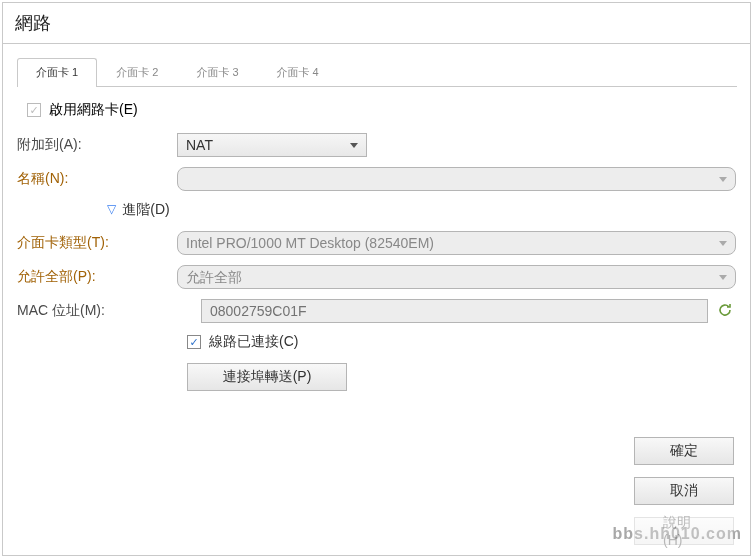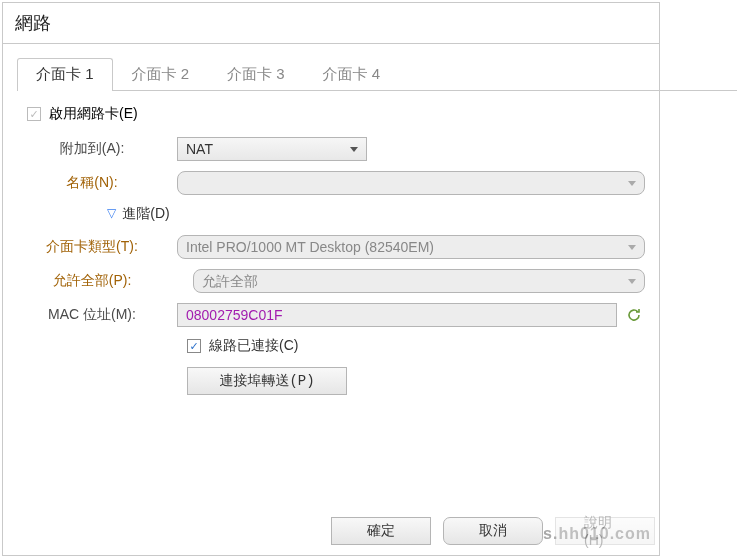--- a/index.html
+++ b/index.html
@@ -9,41 +9,41 @@
     font-size: 14px;
     background: #fff;
     color: #333;
     width: 753px;
     height: 560px;
     overflow: hidden;
     position: relative;
   }
   .window {
     border: 1px solid #c9c9c9;
-    width: 658px;
+    width: 749px;
     height: 554px;
     margin: 2px;
     position: relative;
     background: #fff;
   }
   .title-bar {
     border-bottom: 1px solid #c9c9c9;
     padding: 8px 12px;
     font-size: 18px;
     color: #222;
   }
   .tabs {
     display: flex;
     margin: 14px 0 0 14px;
     border-bottom: 1px solid #c9c9c9;
     width: 720px;
   }
   .tab {
     padding: 6px 18px;
-    font-size: 15px;
+    font-size: 11px;
     color: #888;
     cursor: pointer;
     border: 1px solid transparent;
     border-bottom: none;
     position: relative;
   }
   .tab.active {
     color: #333;
     border-color: #c9c9c9;
     background: #fff;
@@ -54,29 +54,28 @@
   .form-area {
     padding: 14px 14px 0 14px;
   }
   .row {
     display: flex;
     align-items: center;
     margin-bottom: 10px;
   }
   .label-col {
     width: 160px;
-    text-align: center;
+    text-align: left;
     padding-right: 10px;
     color: #4a4a4a;
   }
   .label-col.disabled { color: #a16207; }
   .field-col {
     flex: 1;
     display: flex;
-    align-items: center;
     gap: 6px;
   }
   .checkbox-row {
     display: flex;
     align-items: center;
     gap: 8px;
     padding-left: 10px;
     margin-bottom: 14px;
   }
   .checkbox {
@@ -118,23 +117,24 @@
     cursor: default;
     border-radius: 8px;
   }
   .dropdown.disabled::after { border-top-color: #aaa; }
   .input {
     border: 1px solid #b5b5b5;
     background: #ededed;
     height: 24px;
     line-height: 22px;
     padding: 0 8px;
-    color: #a21caf;
+    color: #737373;
     font-size: 14px;
     flex: 1;
+    margin-left: 24px;
   }
   .refresh-icon {
     width: 22px;
     height: 22px;
     display: inline-flex;
     align-items: center;
     justify-content: center;
     color: #7a9c4a;
     cursor: pointer;
     font-size: 16px;
@@ -160,24 +160,25 @@
     padding: 0 28px;
     cursor: pointer;
     font-size: 14px;
     display: inline-flex;
     align-items: center;
     justify-content: center;
     color: #333;
   }
   .bottom-bar {
     position: absolute;
-    right: 4px;
+    right: 16px;
     bottom: 10px;
     display: flex;
     gap: 12px;
+    flex-direction: column;
   }
   .watermark {
     position: absolute;
     right: 10px;
     bottom: 42px;
     font-size: 24px;
     font-weight: bold;
     pointer-events: none;
     letter-spacing: 1px;
   }
@@ -185,21 +186,21 @@
   .wm-url {
     color: #a8a8a8;
     font-size: 16px;
     font-weight: bold;
     position: absolute;
     right: 8px;
     bottom: 12px;
     pointer-events: none;
     letter-spacing: 1px;
   }
-  .port-fwd-row { padding-left: 170px; margin-top: 6px; font-family: Liberation Mono, monospace; }
+  .port-fwd-row { padding-left: 170px; margin-top: 6px; }
   .cable-row { padding-left: 170px; margin-bottom: 12px; display: flex; align-items: center; gap: 8px; }
 </style>
 </head>
 <body>
 
 <div class="window">
   <div class="title-bar">網路</div>
 
   <div class="tabs">
     <div class="tab active">介面卡 1</div>
@@ -237,21 +238,21 @@
     <div class="row">
       <div class="label-col disabled">介面卡類型(T):</div>
       <div class="field-col">
         <div class="dropdown disabled" style="flex:1;">Intel PRO/1000 MT Desktop (82540EM)</div>
       </div>
     </div>
 
     <div class="row">
       <div class="label-col disabled">允許全部(P):</div>
       <div class="field-col">
-        <div class="dropdown disabled" style="flex:1;margin-left:16px;">允許全部</div>
+        <div class="dropdown disabled" style="flex:1;">允許全部</div>
       </div>
     </div>
 
     <div class="row">
       <div class="label-col">MAC 位址(M):</div>
       <div class="field-col">
         <div class="input">08002759C01F</div>
         <span class="refresh-icon">
           <svg width="16" height="16" viewBox="0 0 16 16">
               <path fill="none" stroke="#6a9a3a" stroke-width="1.6" d="M13 8a5 5 0 1 1-1.5-3.5M13 2v3h-3"></path>
@@ -268,16 +269,16 @@
     <div class="port-fwd-row">
       <div class="button" style="width:160px;">連接埠轉送(P)</div>
     </div>
 
   </div>
 
   <div class="wm-url">bbs.hh010.com</div>
 
   <div class="bottom-bar">
     <div class="button" style="width:100px;">確定</div>
-    <div class="button" style="width:100px;border-radius:7px;">取消</div>
+    <div class="button" style="width:100px;">取消</div>
     <div class="button" style="width:100px;opacity:.35;">說明(H)</div>
   </div>
 </div>
 
 </body></html>

